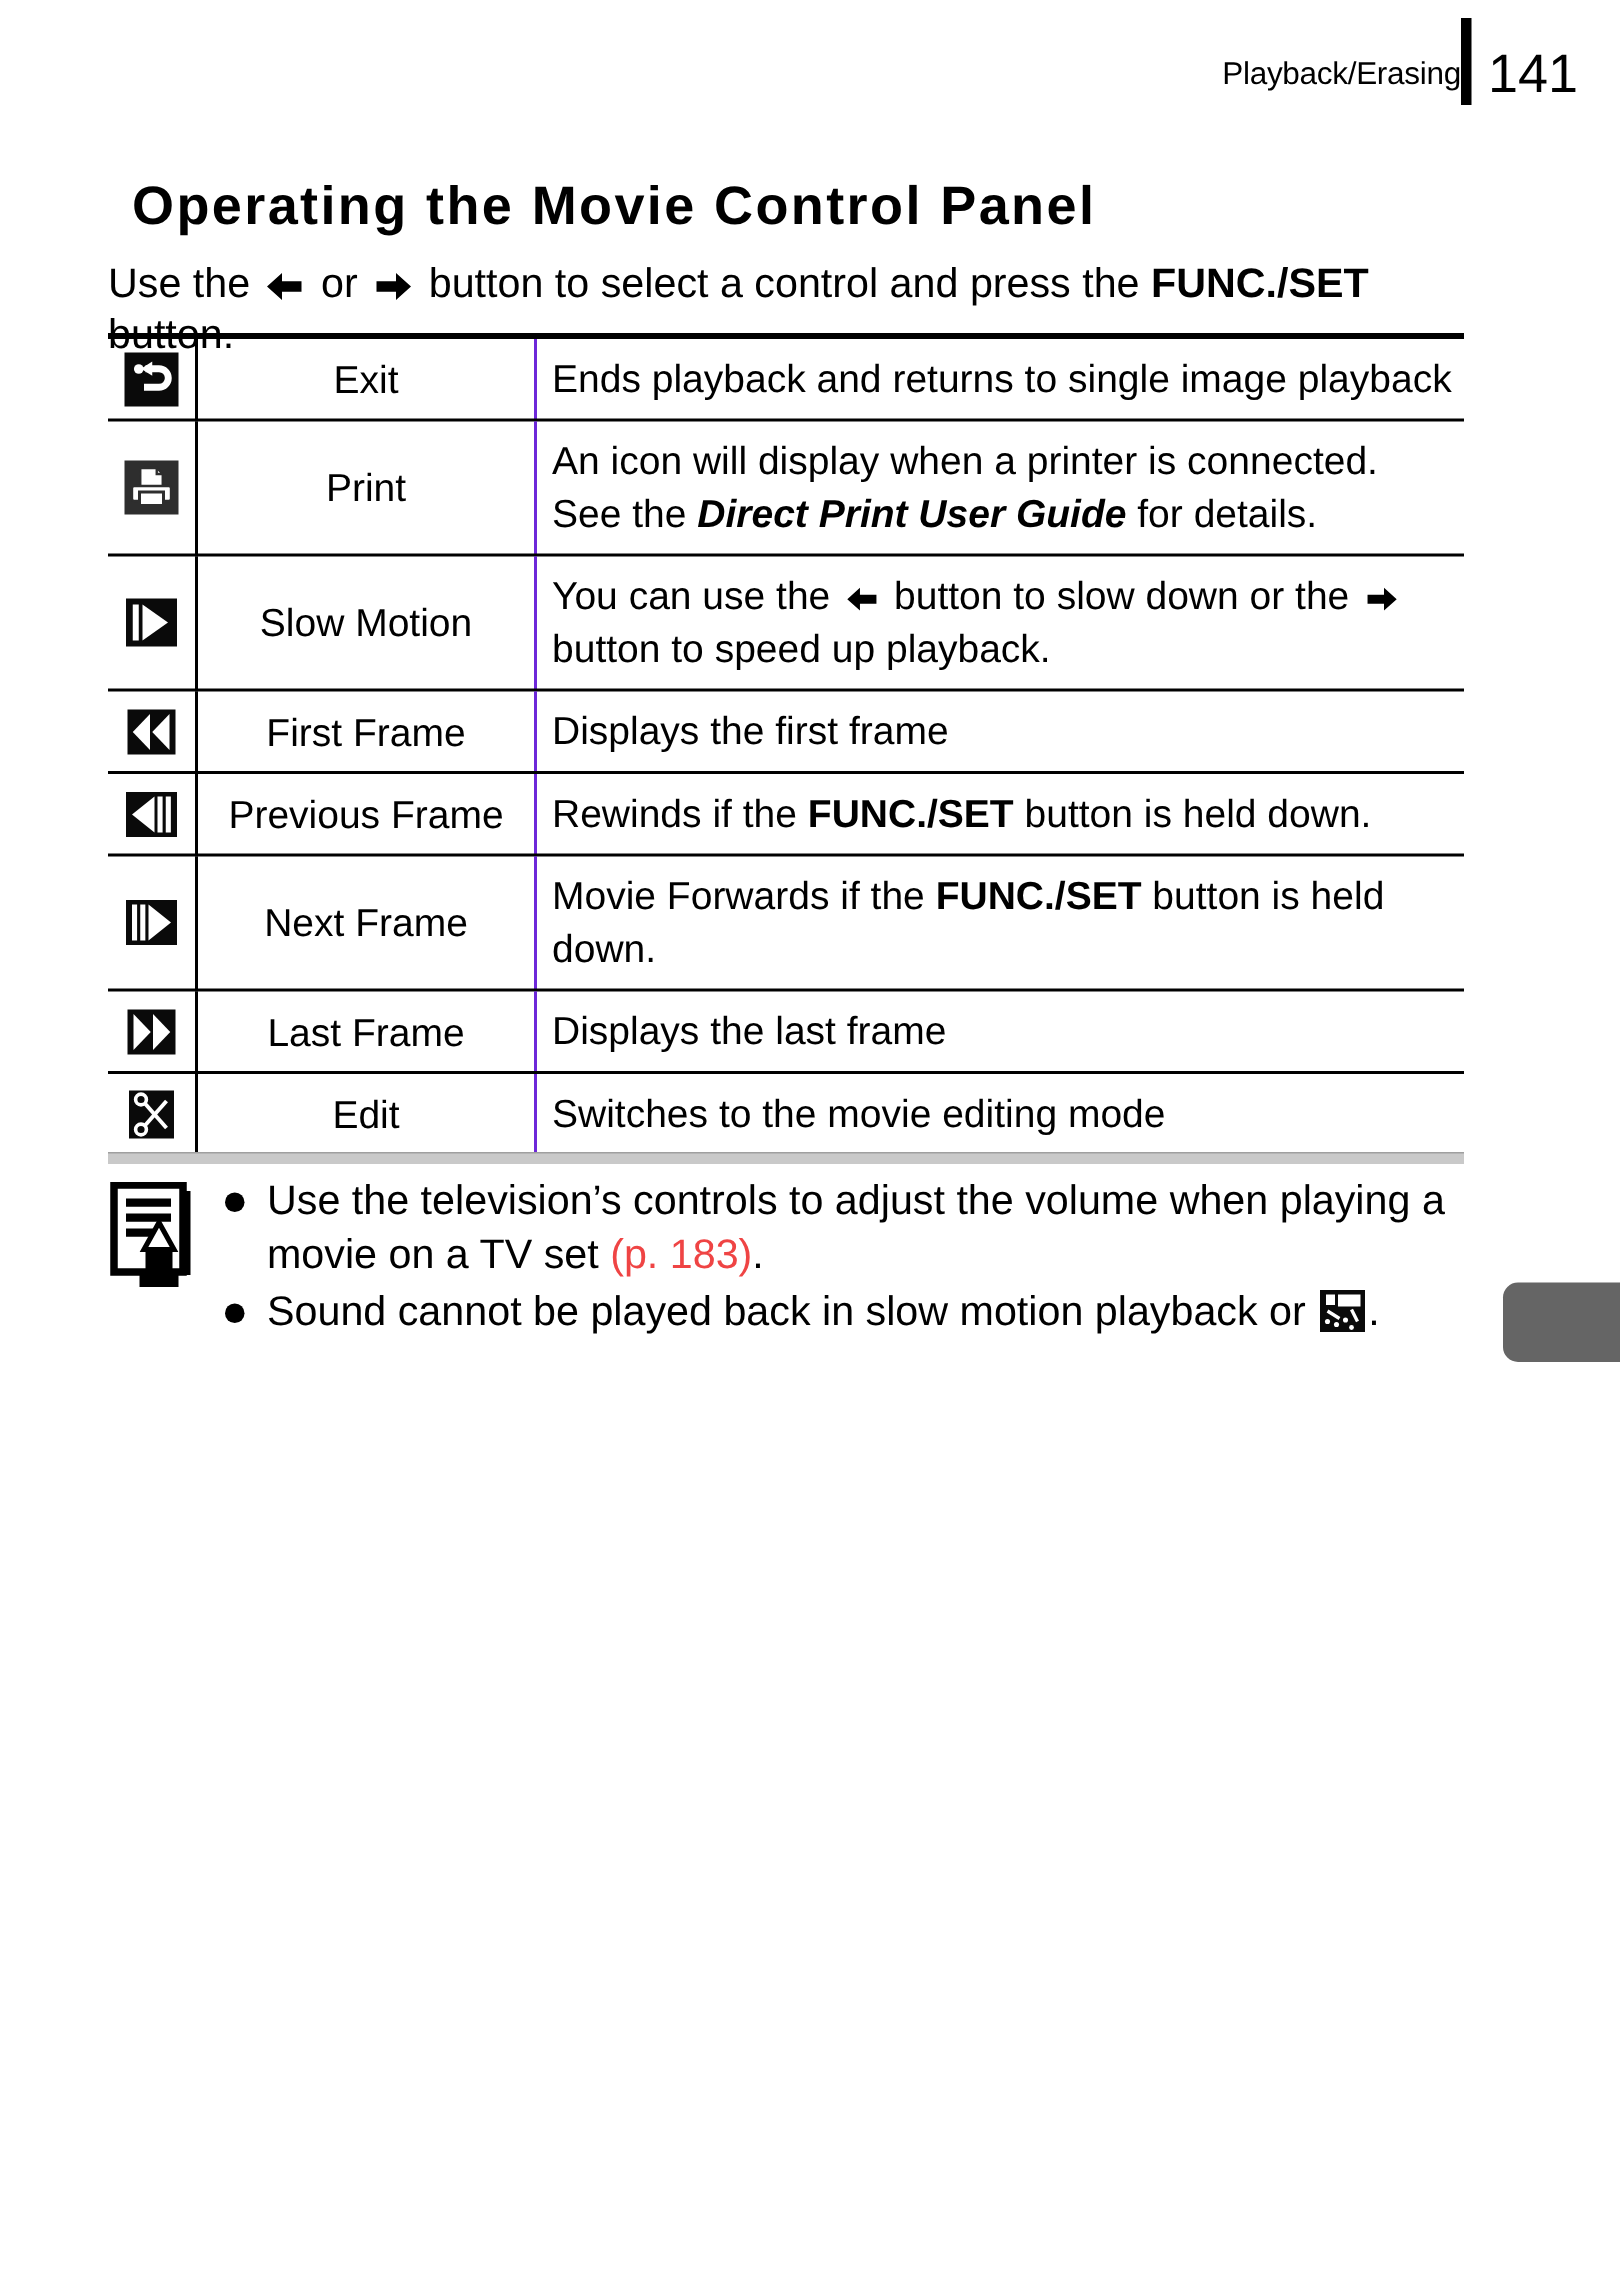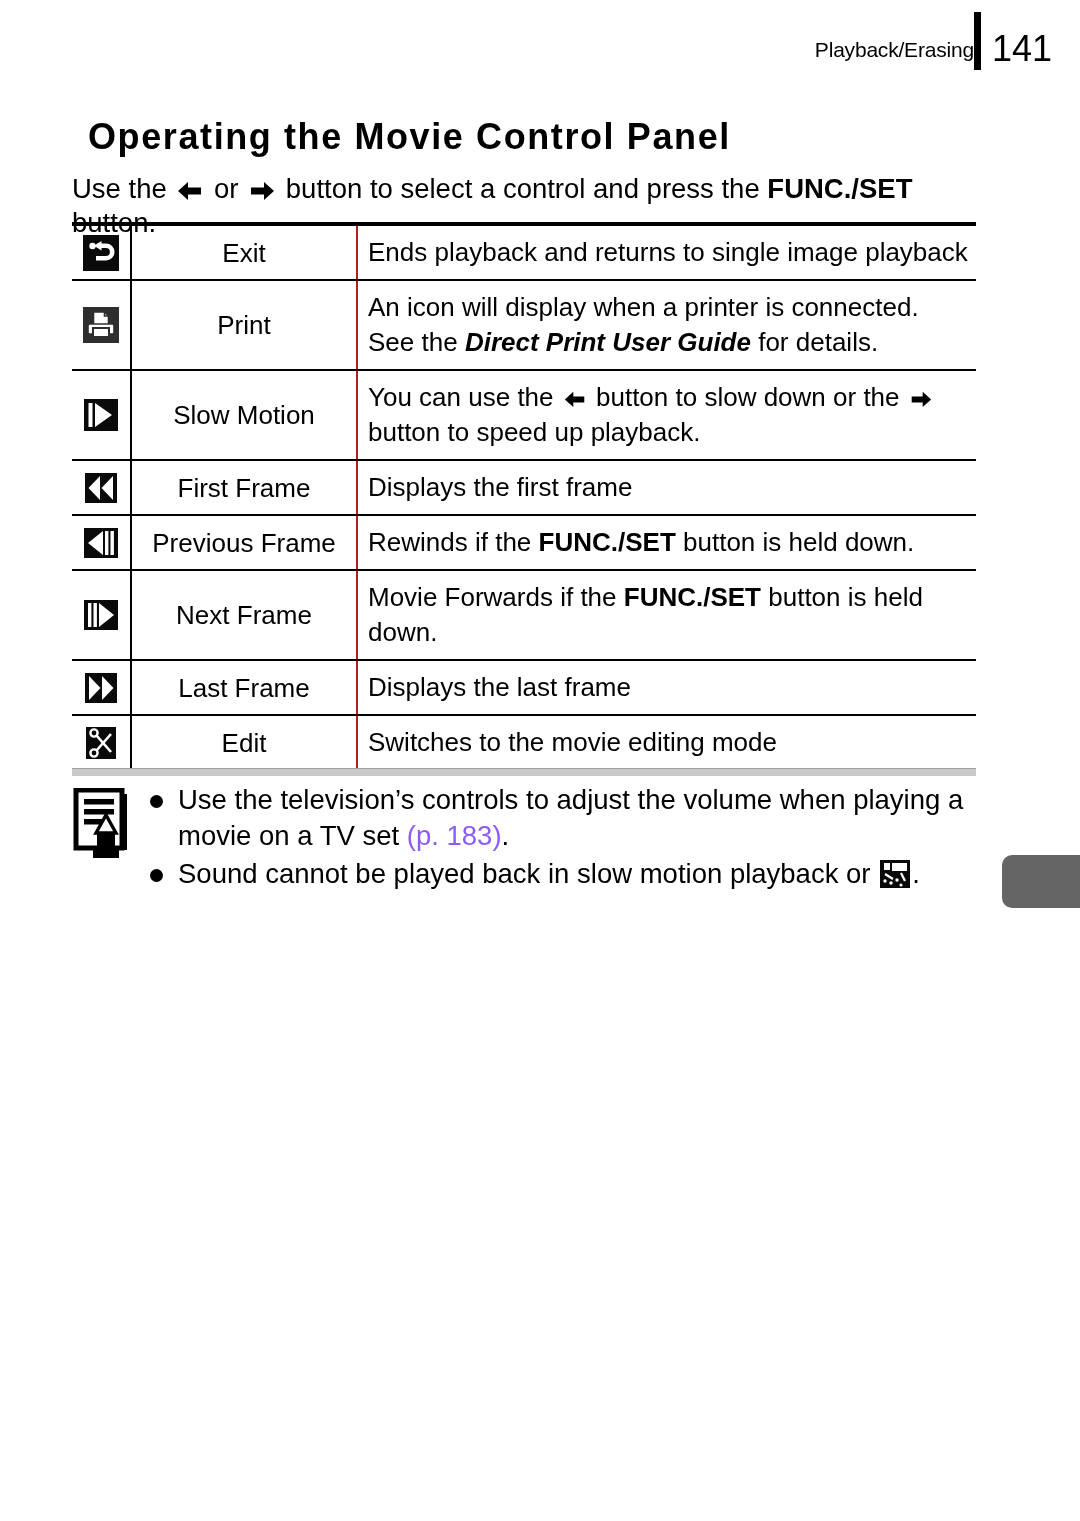--- a/index.html
+++ b/index.html
@@ -102,21 +102,21 @@
 
   td.col-icon {
     width: 58px;
     text-align: center;
     border-right: 2px solid #000;
     padding: 6px 0;
   }
   td.col-name {
     width: 212px;
     text-align: center;
-    border-right: 2px solid #b91c1c;
+    border-right: 2px solid #6d28d9;
     font-size: 26px;
     padding: 9px 6px;
     line-height: 34px;
   }
   td.col-desc {
     font-size: 26px;
     padding: 9px 0 9px 10px;
     line-height: 35px;
   }
   td.col-desc b { font-weight: bold; }
@@ -167,21 +167,21 @@
   }
   .note-bullet {
     position: absolute;
     left: 2px;
     top: 13px;
     width: 13px;
     height: 13px;
     border-radius: 50%;
     background: #000;
   }
-  .pageref { color: #8b5cf6; }
+  .pageref { color: #ef4444; }
 
   .inline-ico {
     display: inline-block;
     width: 32px;
     height: 30px;
     vertical-align: -6px;
     margin: 0 1px;
   }
 
   

